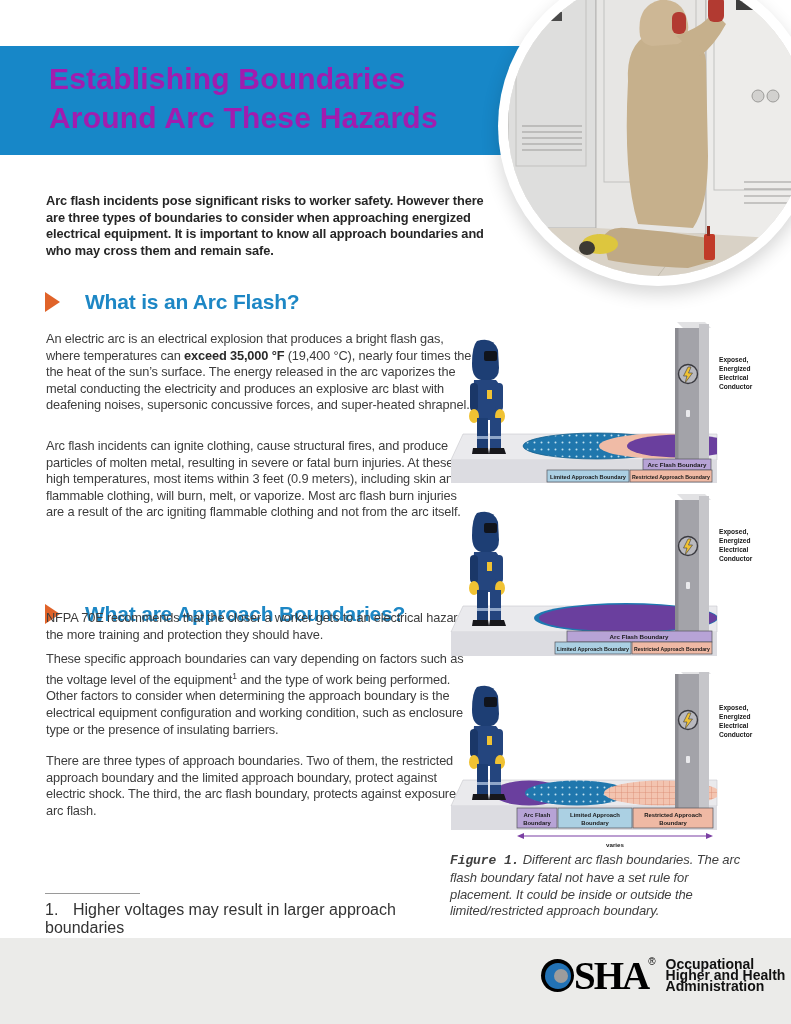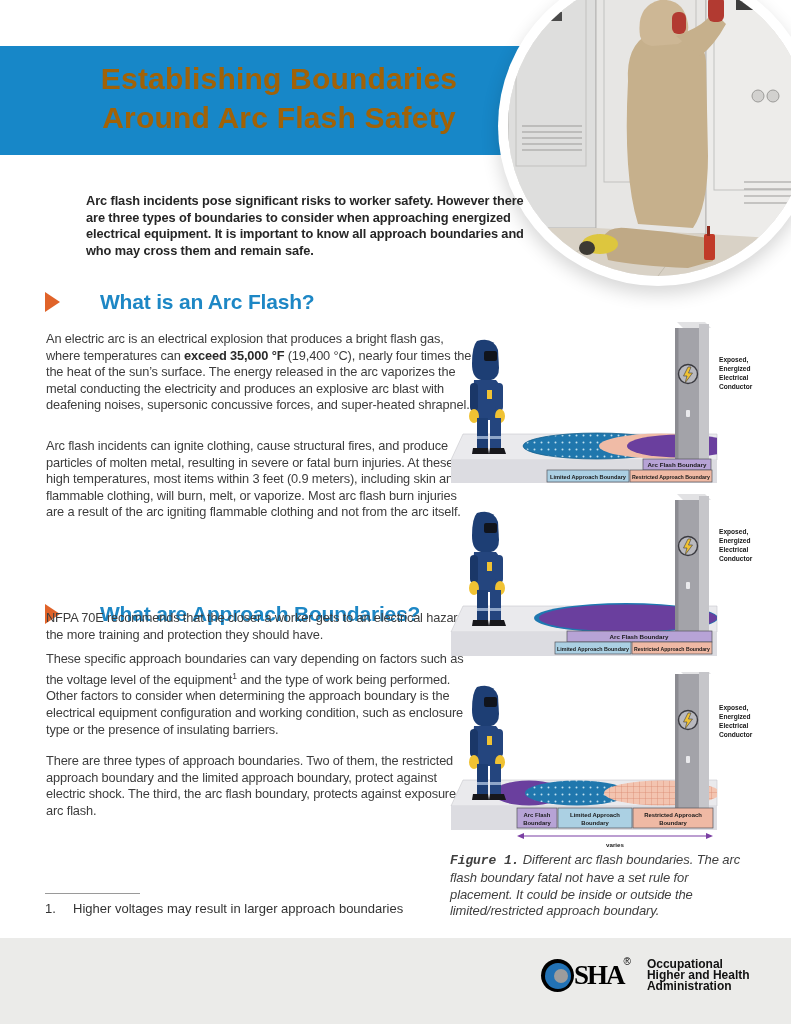--- a/index.html
+++ b/index.html
@@ -5,67 +5,67 @@
   * { margin:0; padding:0; box-sizing:border-box; }
   html,body { background:#ffffff; }
   .page {
     position:relative; width:791px; height:1024px; background:#ffffff;
     overflow:hidden; font-family:"Liberation Sans", sans-serif; color:#3b3b3b;
   }
   
   .band { position:absolute; left:0; top:46px; width:791px; height:109px; background:#1787c8; }
   .title {
     position:absolute; left:49px; top:60px; width:460px;
-    font-size:30px; line-height:38.5px; font-weight:bold; color:#a16207; letter-spacing:0.2px;text-align:center;
+    font-size:30px; line-height:38.5px; font-weight:bold; color:#a21caf; letter-spacing:0.2px;
   }
   .photo-wrap {
     position:absolute; left:508px; top:-24px; width:300px; height:300px;
     border-radius:50%; overflow:hidden; background:#e8e7e5;
     box-shadow:0 0 0 10px #ffffff, 0 8px 18px 10px rgba(0,0,0,0.16);
   }
   .photo-wrap svg { display:block; }
   
   .intro {
     position:absolute; left:46px; top:193px; width:456px;
-    font-size:12.8px; font-weight:bold; line-height:16.6px; color:#262626; letter-spacing:-0.1px;margin-left:40px;
-  }
-  .sec-head { position:absolute; left:45px; display:flex; align-items:center;gap:15px; }
+    font-size:12.8px; font-weight:bold; line-height:16.6px; color:#262626; letter-spacing:-0.1px;
+  }
+  .sec-head { position:absolute; left:45px; display:flex; align-items:center; }
   .tri {
     width:0; height:0; border-left:15px solid #e06329;
     border-top:10px solid transparent; border-bottom:10px solid transparent; margin-right:25px;
   }
   .sec-head .ht { font-size:21px; font-weight:bold; color:#1d87c5; letter-spacing:-0.2px; }
   .bp {
     position:absolute; left:46px; width:430px;
     font-size:12.8px; line-height:16.6px; color:#3d3d3d; letter-spacing:-0.15px;
   }
   .bp b { color:#2b2b2b; }
   .bp sup { font-size:8.5px; }
   .fn-rule { position:absolute; left:45px; top:893px; width:95px; border-top:1px solid #9a9a9a; }
-  .footnote { position:absolute; left:45px; top:901px; width:430px; font-size:13px; color:#333; }
+  .footnote { position:absolute; left:45px; top:901px; width:430px; font-size:16px; color:#333; }
   .footnote .fn-num { display:inline-block; width:28px; }
   
   .diagram { position:absolute; left:447px; width:344px; }
   .caption {
     position:absolute; left:450px; top:852px; width:300px;
     font-style:italic; font-size:13px; line-height:16.8px; color:#3f3f3f; letter-spacing:-0.1px;
   }
   .caption .cap-label { font-weight:bold;font-family:Liberation Mono, monospace; }
   
   .footer { position:absolute; left:0; top:938px; width:791px; height:86px; background:#ebebe9; }
   .osha { position:absolute; left:541px; top:959px; display:flex; align-items:center; }
   .osha-o { position:relative; width:33px; height:33px; border-radius:50%; background:#000; flex:0 0 auto; }
   .osha-o .blue { position:absolute; left:3.5px; top:3.5px; width:26px; height:26px; border-radius:50%; background:#2272b5; }
   .osha-o .gray { position:absolute; left:13px; top:10px; width:14px; height:14px; border-radius:50%; background:#9c9c9c; }
   .osha-sha {
-    font-family:"Liberation Serif", serif; font-weight:bold; font-size:27px;
+    font-family:"Liberation Serif", serif; font-weight:bold; font-size:39px;
     line-height:33px; letter-spacing:-2px; color:#000; margin-left:0px;
   }
   .osha-reg { font-size:10px; color:#000; align-self:flex-start; margin-top:-3px; }
-  .osha-org { margin-left:16px; font-size:12px; font-weight:bold; line-height:11px; color:#111; }
+  .osha-org { margin-left:10px; font-size:14px; font-weight:bold; line-height:11px; color:#111; }
   
   .dlab { font-family:"Liberation Sans", sans-serif; font-weight:bold; fill:#171717; }
 </style>
 </head>
 <body>
 
 <div class="page">
 
   <svg width="0" height="0" style="position:absolute" aria-hidden="true">
     <defs>
@@ -104,21 +104,21 @@
         <circle cx="13" cy="44" r="9.5" fill="#b9b9be" stroke="#3a3a40" stroke-width="1.4"></circle>
         <path d="M13,37 L8.5,46 L12,46 L10,53 L17.5,43 L13.5,43 L16,37 Z" fill="#f0c233" stroke="#3a3a40" stroke-width="0.6"></path>
         <rect x="11" y="80" width="4" height="7" rx="1" fill="#e9e9ec"></rect>
       </g>
     </defs>
   </svg>
 
   <div class="band"></div>
   <div class="title">
     <div>Establishing Boundaries</div>
-    <div>Around Arc Flash Safety</div>
+    <div>Around Arc These Hazards</div>
   </div>
 
   <div class="photo-wrap">
     <svg width="300" height="300" viewBox="0 0 300 300">
       <rect width="300" height="300" fill="#e8e7e5"></rect>
       <rect x="0" y="0" width="88" height="252" fill="#dededd" stroke="#b5b4b2"></rect>
       <rect x="88" y="0" width="110" height="258" fill="#e7e6e4" stroke="#b5b4b2"></rect>
       <rect x="198" y="0" width="102" height="264" fill="#edecea" stroke="#b5b4b2"></rect>
       <rect x="8" y="10" width="70" height="180" fill="none" stroke="#c2c1bf"></rect>
       <rect x="96" y="6" width="92" height="200" fill="none" stroke="#c2c1bf"></rect>

